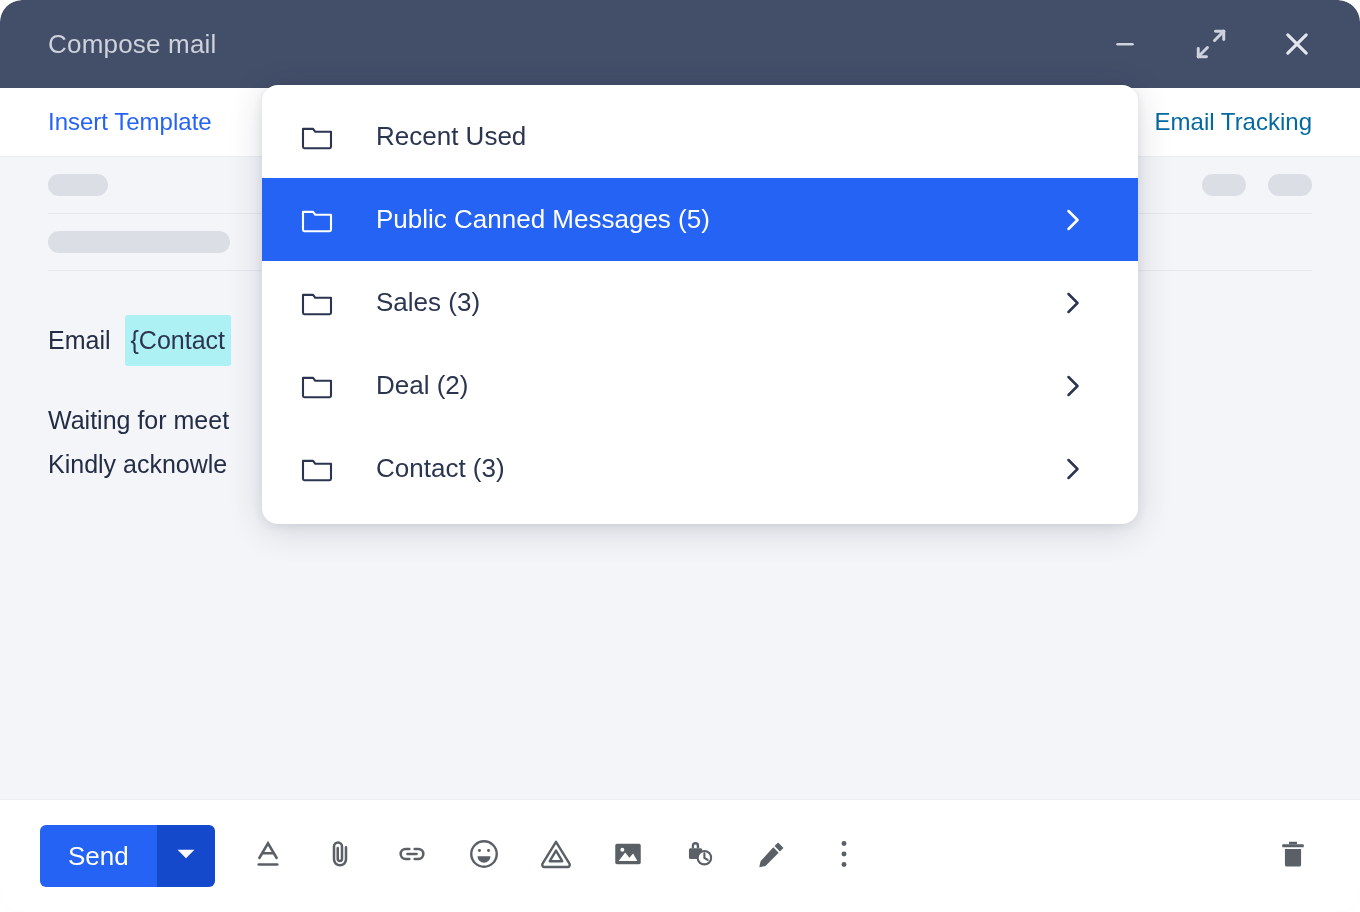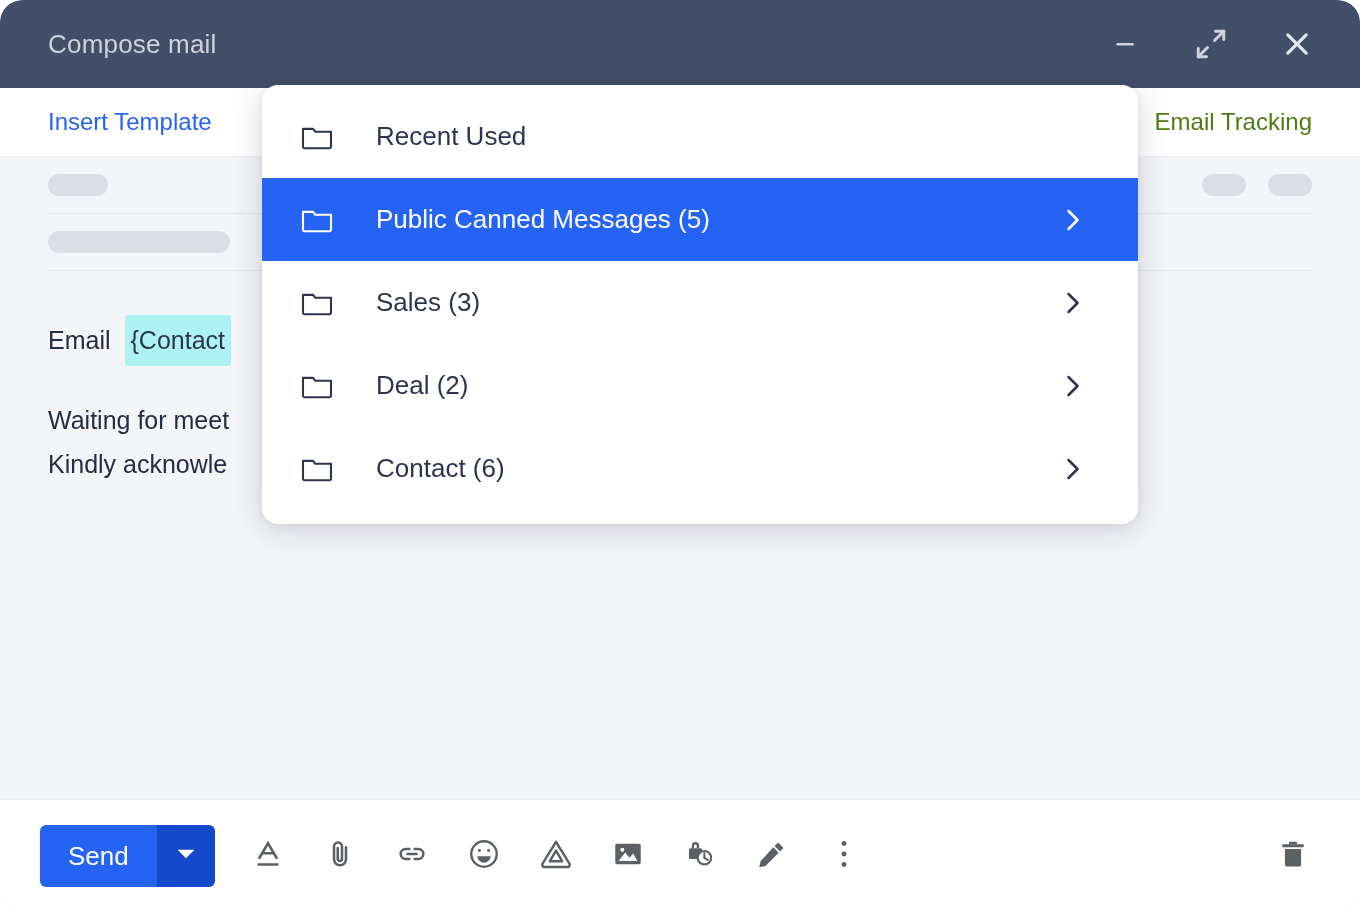--- a/index.html
+++ b/index.html
@@ -73,21 +73,21 @@
   .action-link {
     font-size: 24px;
     color: #2563f5;
     white-space: nowrap;
     cursor: pointer;
   }
   .action-link.left { margin-left: 48px; }
   .action-link.right {
     margin-left: auto;
     margin-right: 48px;
-    color: #4d7c0f;
+    color: #0369a1;
   }
 
   
   .mail-body {
     position: absolute;
     left: 0; top: 157px;
     width: 1360px;
     bottom: 112px;
     background: #f4f5f8;
   }
@@ -356,21 +356,21 @@
           </svg>
       </span>
     </div>
 
     <div class="menu-item">
       <span class="folder-icon">
         <svg width="34" height="28" viewBox="0 0 24 20" fill="none" stroke="#2b3550" stroke-width="1.5" stroke-linejoin="round">
           <path d="M2 4.2 h7.2 l1.6 2.1 H22 V17 a1 1 0 0 1-1 1 H3 a1 1 0 0 1-1-1 Z"></path>
         </svg>
       </span>
-      <span class="menu-label">Contact (6)</span>
+      <span class="menu-label">Contact (3)</span>
       <span class="chev">
         <svg width="22" height="30" viewBox="0 0 12 20" fill="none" stroke="#2b3550" stroke-width="1.7" stroke-linecap="round" stroke-linejoin="round">
             <path d="M3 4 L9 10 L3 16"></path>
           </svg>
       </span>
     </div>
 
   </div>
 
   <div class="footer">

